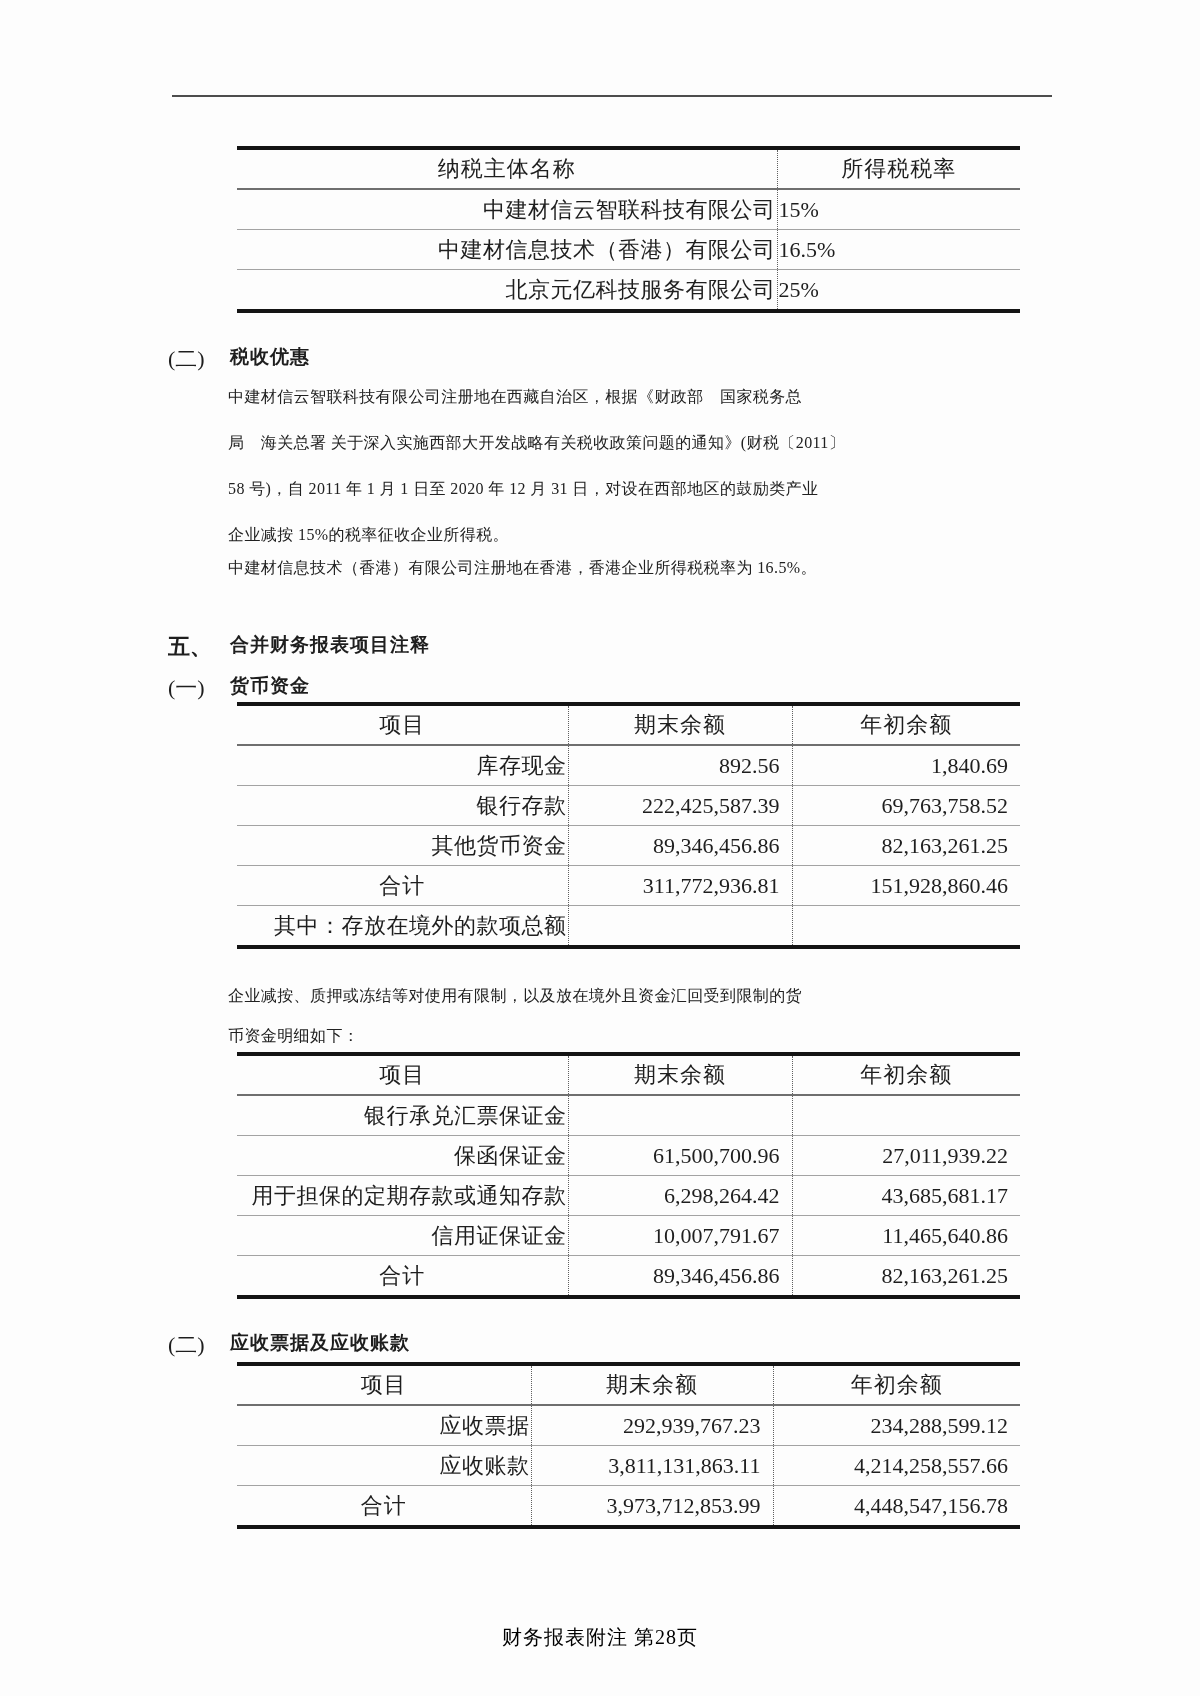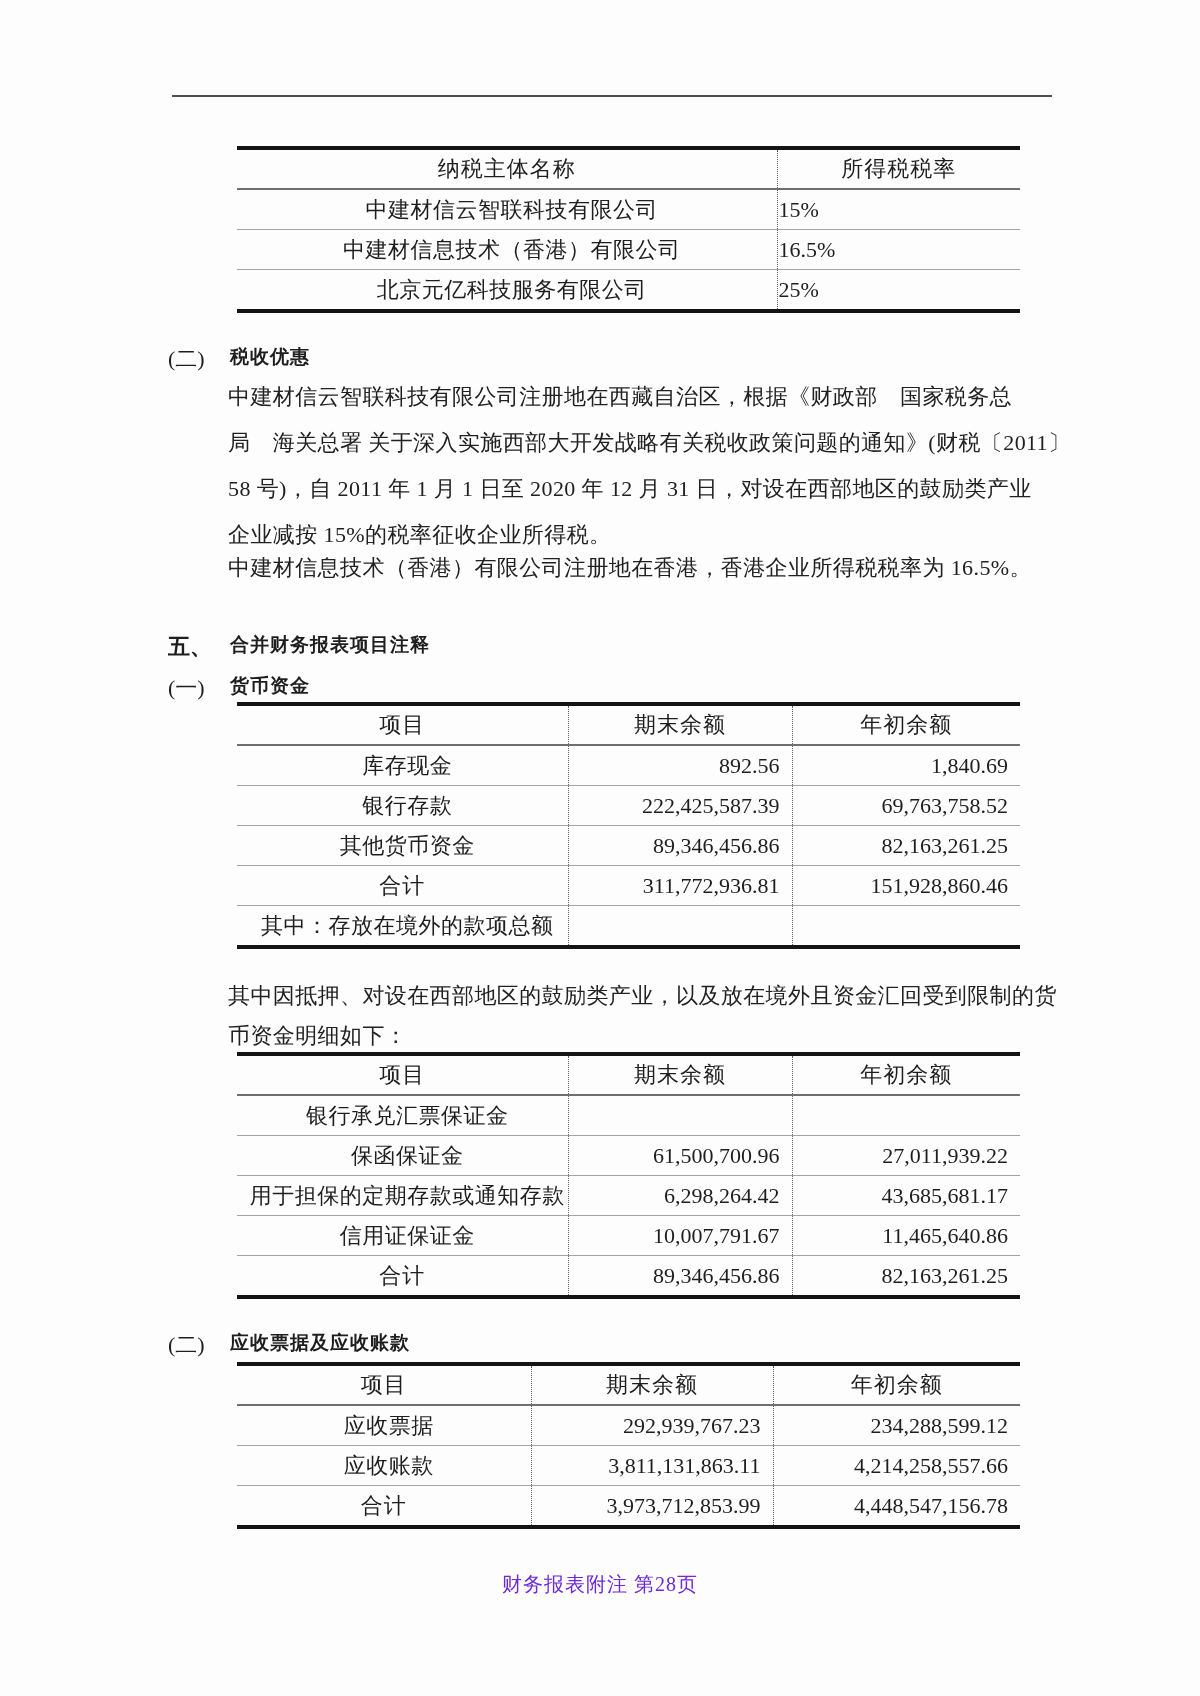--- a/index.html
+++ b/index.html
@@ -24,21 +24,21 @@
     font-size:22px;
   }
   .sec-marker.bold{font-weight:bold;}
   .sec-title{
     position:absolute;left:230px;
     font-size:19px;font-weight:bold;
     letter-spacing:1px;
   }
   .para{
     left:228px;
-    font-size:22px;
+    font-size:16px;
     color:#212121;
   }
   .para .pline{white-space:nowrap;letter-spacing:0.4px;}
   .fin-table{
     position:absolute;left:237px;width:783px;
     border-collapse:collapse;table-layout:fixed;
     border-top:4px solid #141414;
     border-bottom:4px solid #141414;
     font-size:22px;
   }
@@ -47,28 +47,28 @@
     height:36px;
     border-bottom:2px solid #6f6f6f;
     letter-spacing:1px;
   }
   .fin-table td{
     height:37px;
     border-bottom:1px solid #a3a3a3;
   }
   .fin-table tbody tr:last-child td{border-bottom:none;}
   .fin-table .vline{border-left:1px dotted #5f5f5f;}
-  .cell-item{text-align:center;padding-left:11px;letter-spacing:0.5px;}
+  .cell-item{text-align:right;padding-left:11px;letter-spacing:0.5px;}
   .cell-total{text-align:center;letter-spacing:1px;}
   .cell-num{text-align:right;padding-right:12px;}
   .cell-mid{text-align:left;}
   .footer{
-    left:0;top:1571px;width:1200px;
+    left:0;top:1624px;width:1200px;
     text-align:center;
-    font-size:20px;color:#6d28d9;
+    font-size:20px;color:#000000;
     letter-spacing:1px;
   }
 </style>
 </head>
 <body>
 
 <div class="page">
 
   <div class="abs header-rule"></div>
 
@@ -161,21 +161,21 @@
       </tr>
       <tr>
         <td class="cell-item">其中：存放在境外的款项总额</td>
         <td class="vline cell-num"></td>
         <td class="vline cell-num"></td>
       </tr>
     </tbody>
   </table>
 
   <div class="abs para" style="top:976px;line-height:40px;">
-    <div class="pline">其中因抵押、对设在西部地区的鼓励类产业，以及放在境外且资金汇回受到限制的货</div>
+    <div class="pline">企业减按、质押或冻结等对使用有限制，以及放在境外且资金汇回受到限制的货</div>
     <div class="pline">币资金明细如下：</div>
   </div>
 
   <table class="fin-table" style="top:1052px;">
     <colgroup>
         <col style="width:331px">
         <col style="width:224px">
         <col style="width:228px">
       </colgroup>
     <thead>

